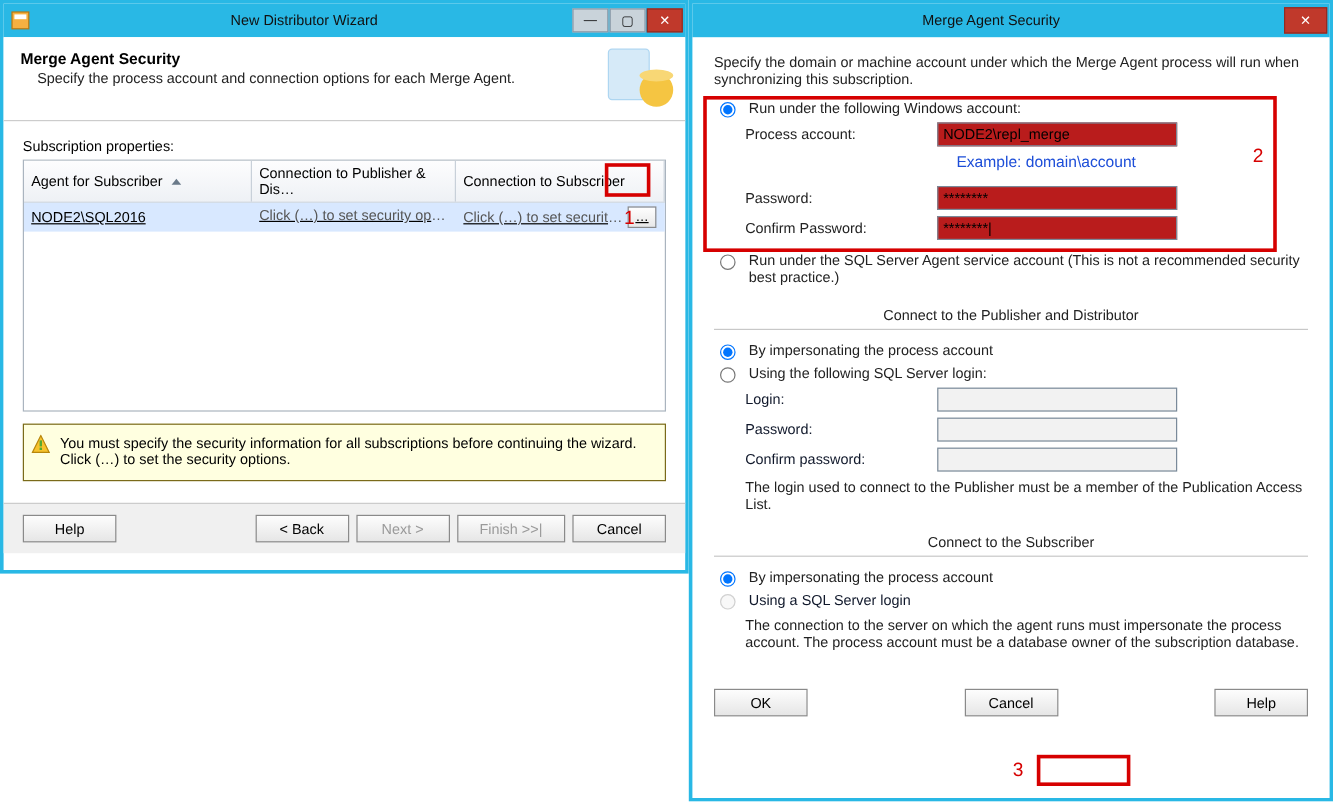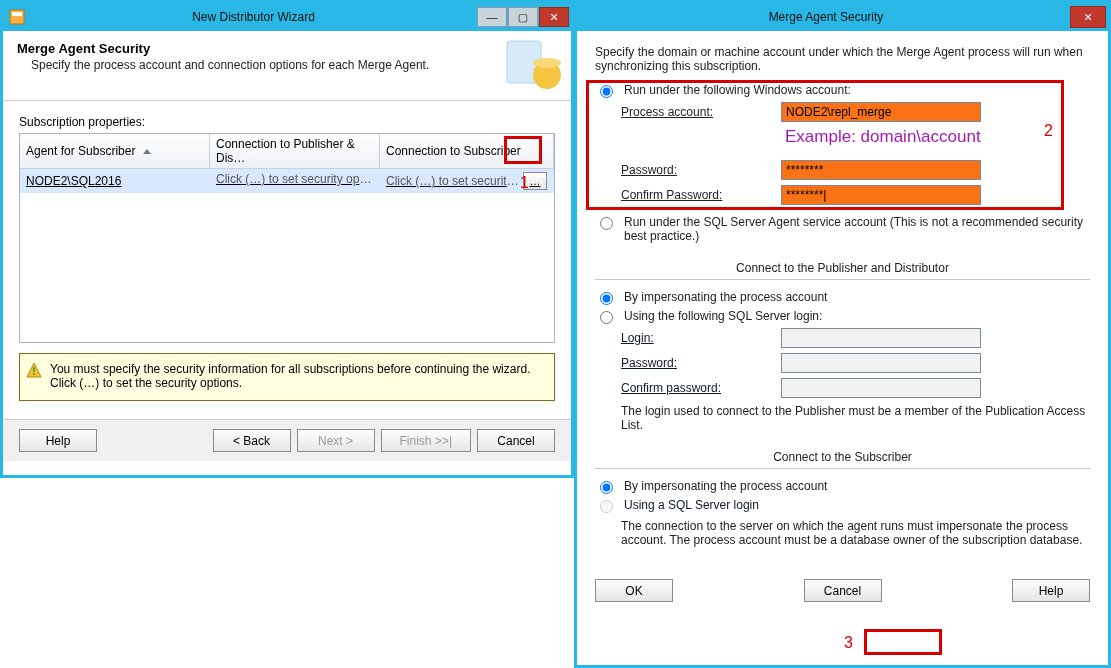--- a/index.html
+++ b/index.html
@@ -135,29 +135,29 @@
   .footer-spacer { flex:1; }
   .footer-btns { display:flex; gap:6px; }
 
   
   .dlg-body { padding: 14px 18px 12px 18px; color:#222; }
   .dlg-intro { margin-bottom: 10px; font-size:12px; }
   .radio-row { display:flex; align-items:flex-start; gap:8px; margin-bottom:4px; font-size:12px; }
   .radio-row input[type=radio]{ margin-top:2px; }
   .ind { margin-left: 26px; }
   .form-row { display:flex; align-items:center; margin-bottom:5px; font-size:12px;}
-  .form-row .lbl { width: 160px; text-decoration: underline; }
+  .form-row .lbl { width: 160px; }
   .txt {
     width: 200px; height: 20px;
     border: 1px solid #7a8a9a;
     background:#fff; font-size:12px; padding:0 4px;
   }
-  .txt.yellow { background:#f97316; }
+  .txt.yellow { background:#b91c1c; }
   .txt[disabled]{ background:#f2f2f2; color:#888; }
-  .hint { font-size:17px; color:#a21caf; margin-left: 4px; }
+  .hint { font-size:13px; color:#1d4ed8; margin-left: 16px; }
   .dim { color:#0f172a; }
   .group-label { margin: 18px 0 2px 0; font-size:12px;text-align:center; }
   .hr { border:none; border-top:1px solid #c8c8c8; margin:4px 0 10px 0; }
   .note2 { margin-left:26px; font-size:12px; margin-top:6px; }
   .dlg-footer {
     display:flex; justify-content:space-between; gap:8px;
     margin-top: 32px;
   }
   
   .callout {

